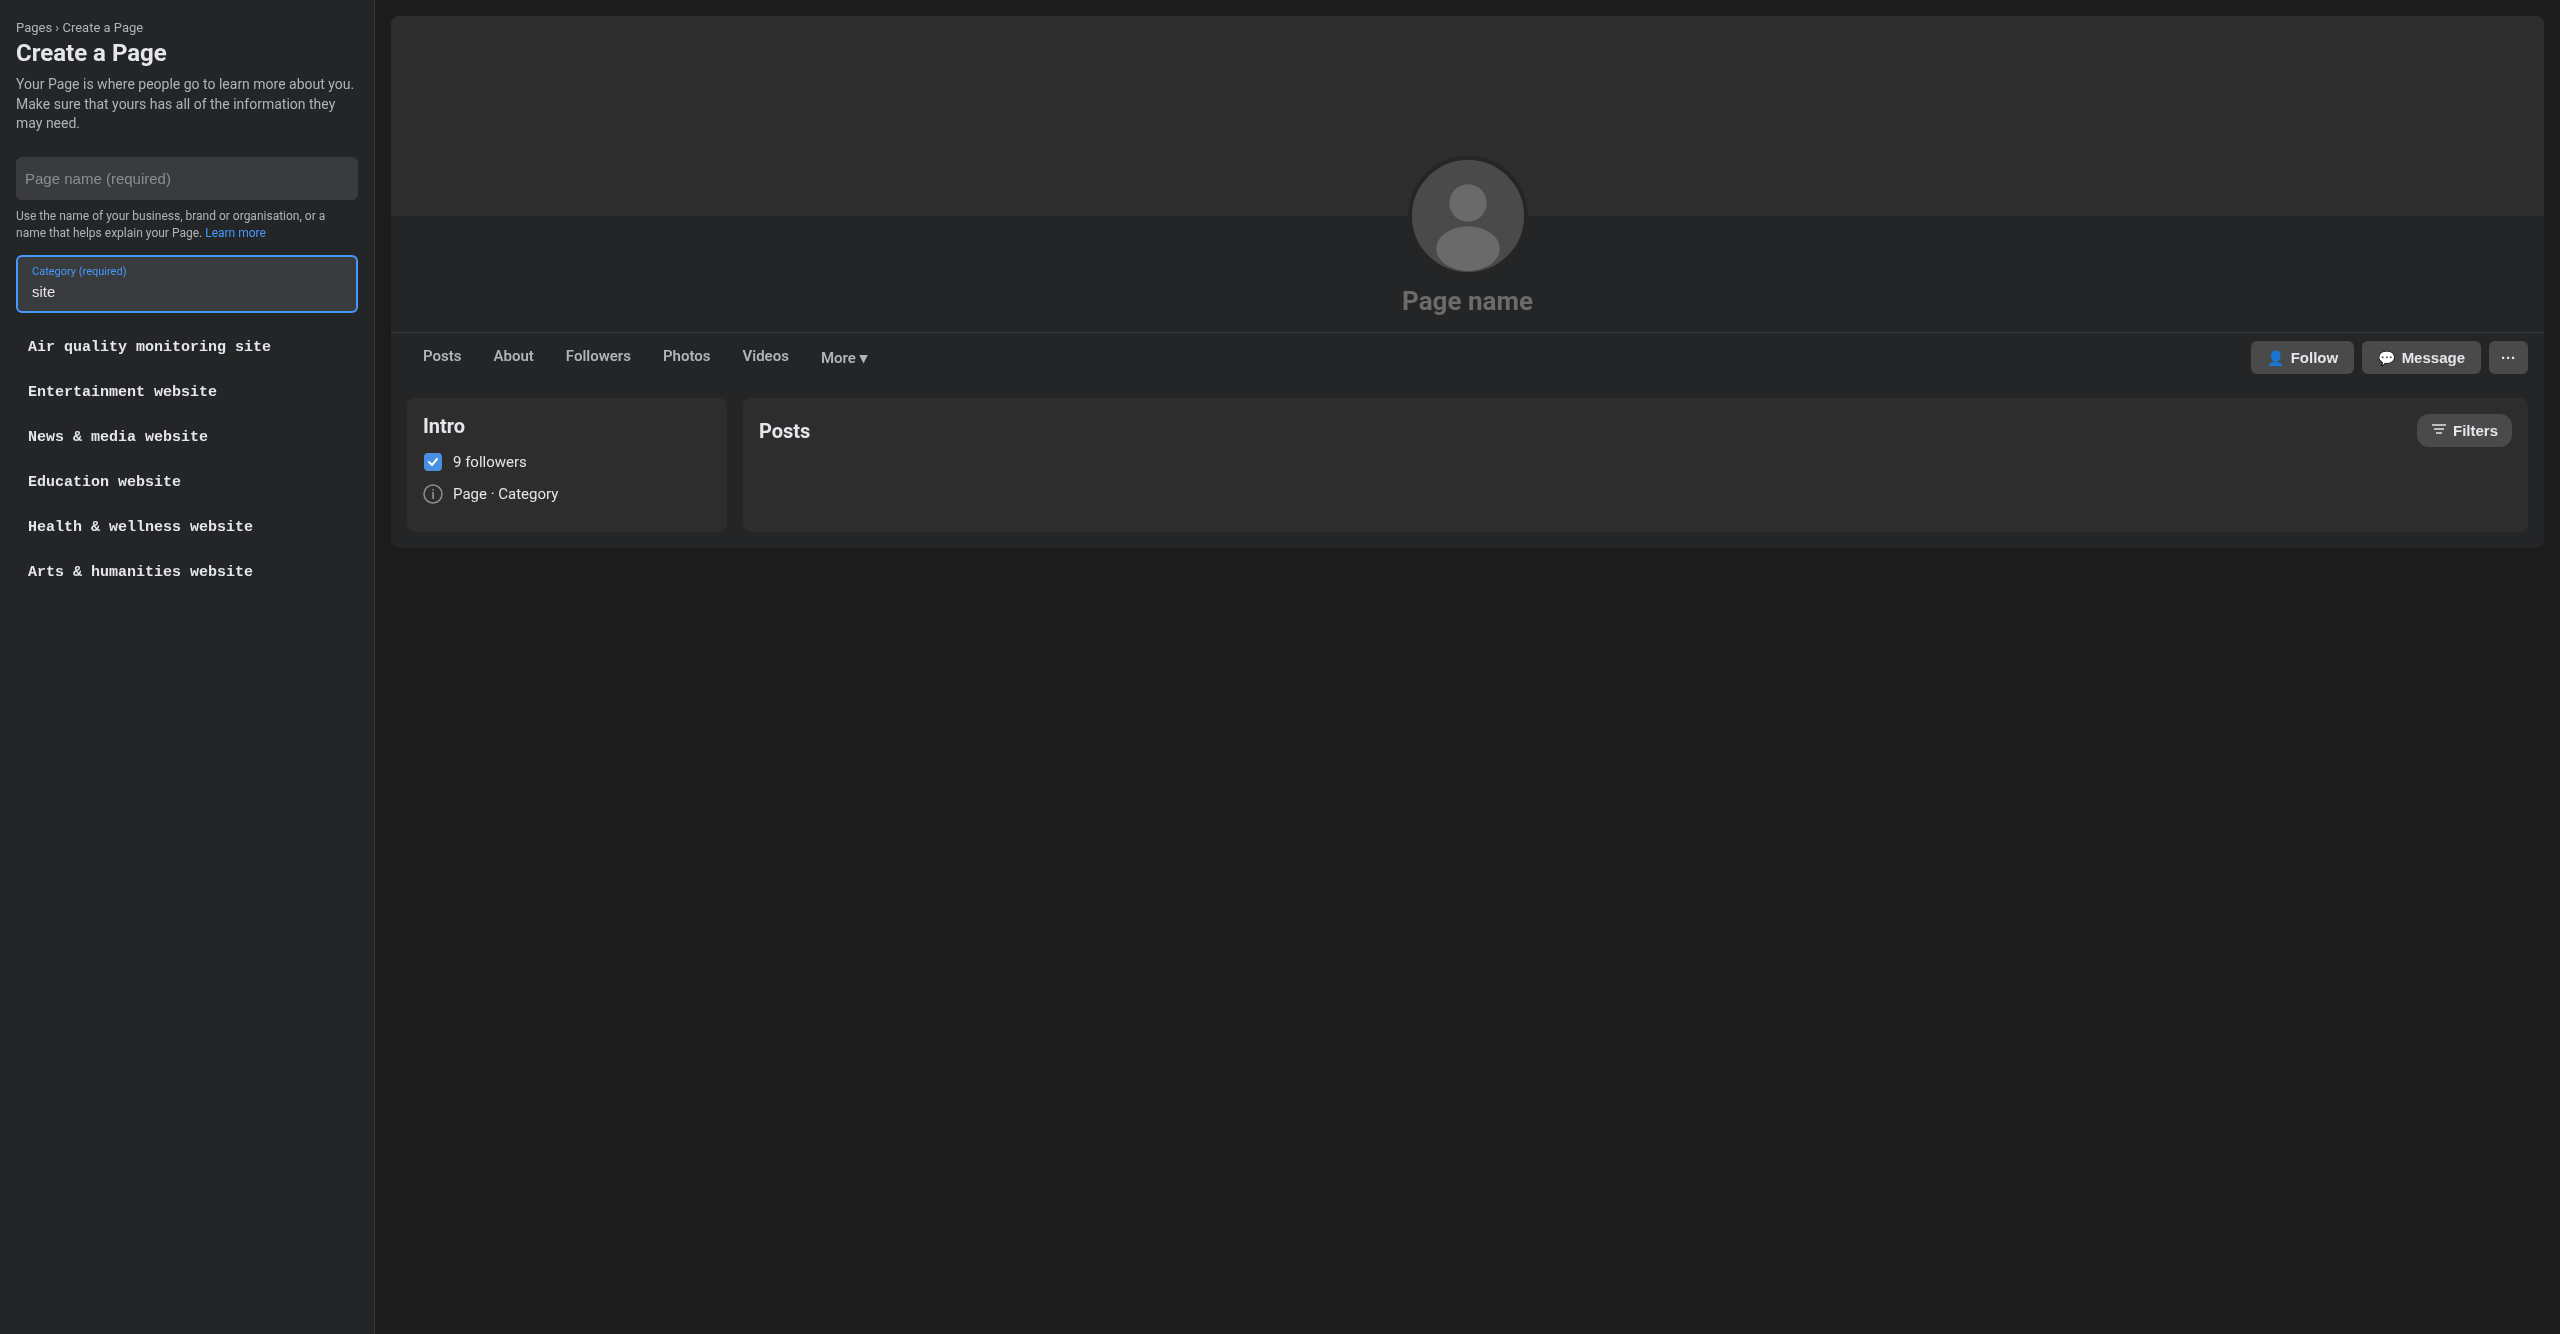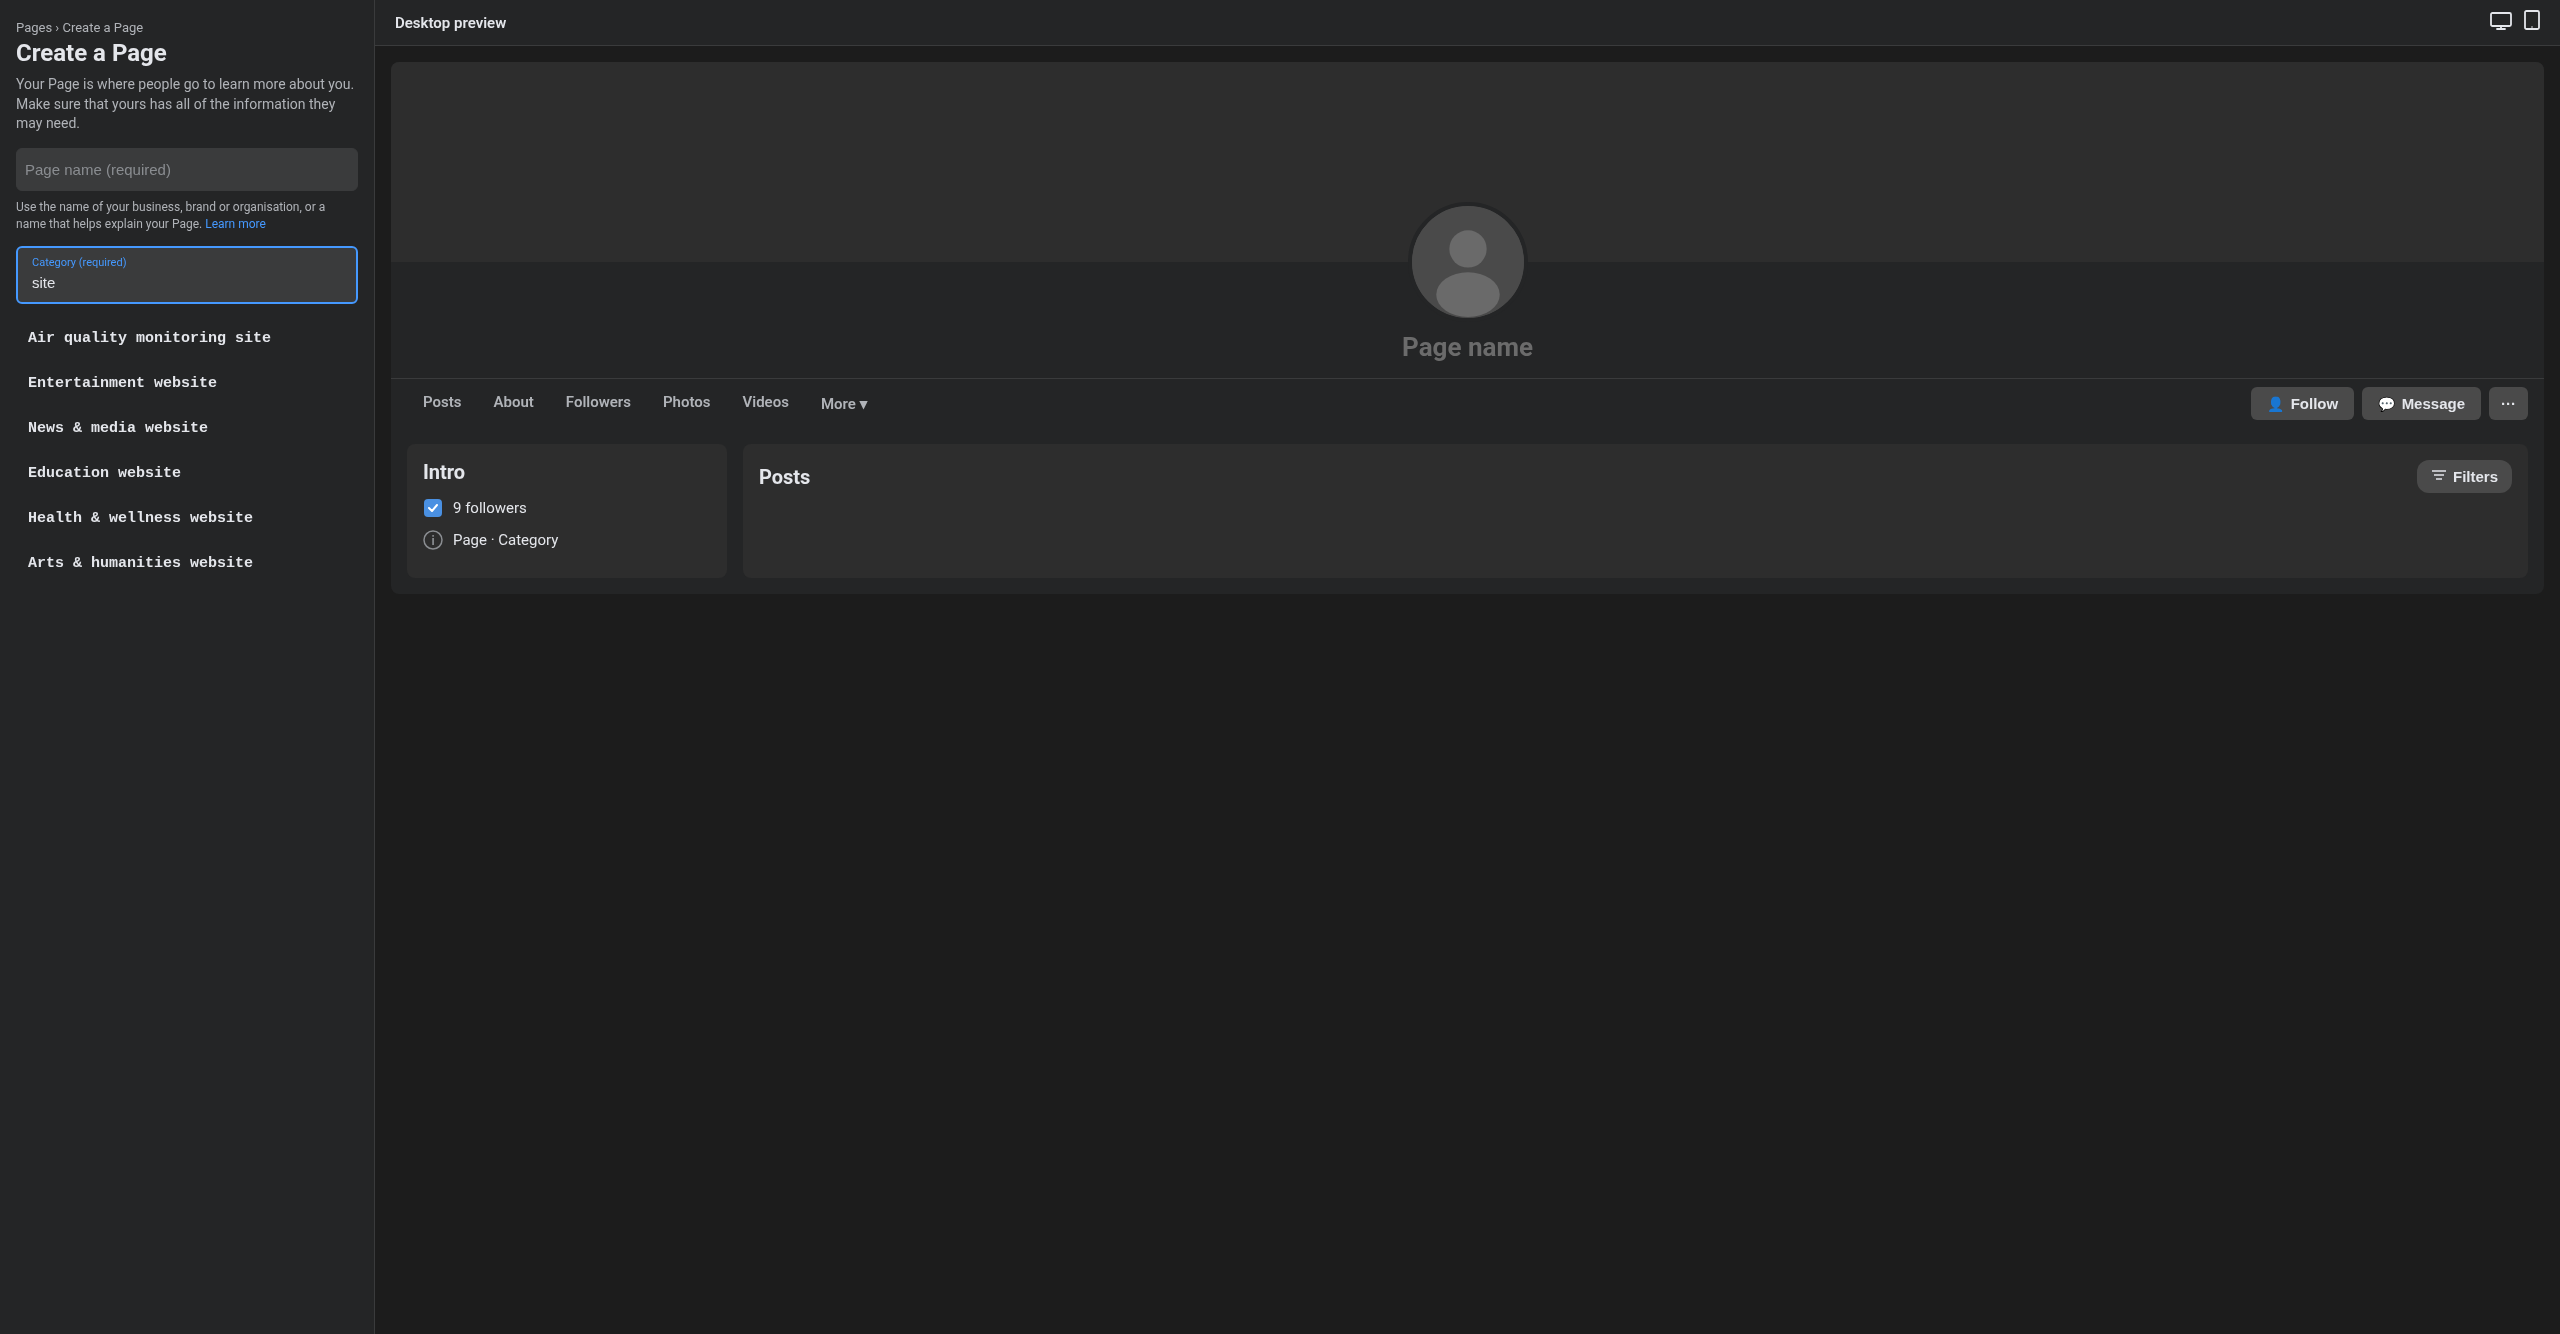--- a/index.html
+++ b/index.html
@@ -36,21 +36,21 @@
       font-size: 24px;
       font-weight: 700;
       color: #e4e6eb;
       margin-bottom: 8px;
     }
 
     .page-description {
       font-size: 14px;
       color: #b0b3b8;
       line-height: 1.4;
-      margin-bottom: 14px;
+      margin-bottom: 23px;
     }
 
     .input-field {
       width: 100%;
       background: #3a3b3c;
       border: 1px solid #3a3b3c;
       border-radius: 6px;
       padding: 12px 8px;
       color: #84cc16;
       font-size: 15px;
@@ -384,39 +384,20 @@
     <li>Air quality monitoring site</li>
     <li>Entertainment website</li>
     <li>News &amp; media website</li>
     <li>Education website</li>
     <li>Health &amp; wellness website</li>
     <li>Arts &amp; humanities website</li>
   </ul>
 </div>
 
 <div class="right-panel">
-  <div class="preview-header">
-    <span class="preview-title">Desktop preview</span>
-    <div class="device-icons">
-
-      <span class="device-icon" title="Desktop">
-        <svg width="22" height="18" viewBox="0 0 22 18" fill="none">
-          <rect x="1" y="1" width="20" height="13" rx="1.5" stroke="#e4e6eb" stroke-width="1.8"></rect>
-          <path d="M7 17h8M11 14v3" stroke="#e4e6eb" stroke-width="1.8" stroke-linecap="round"></path>
-        </svg>
-      </span>
-
-      <span class="device-icon" title="Tablet">
-        <svg width="16" height="20" viewBox="0 0 16 20" fill="none">
-          <rect x="1" y="1" width="14" height="18" rx="1.5" stroke="#e4e6eb" stroke-width="1.8"></rect>
-          <circle cx="8" cy="17" r="0.8" fill="#e4e6eb"></circle>
-        </svg>
-      </span>
-    </div>
-  </div>
 
   <div class="preview-content">
     <div class="page-preview-card">
 
       <div class="cover-photo"></div>
 
       <div class="profile-section">
         <div class="avatar-wrapper">
           <svg class="avatar-svg" viewBox="0 0 120 120" fill="none">
             <circle cx="60" cy="60" r="60" fill="#4a4a4a"></circle>

